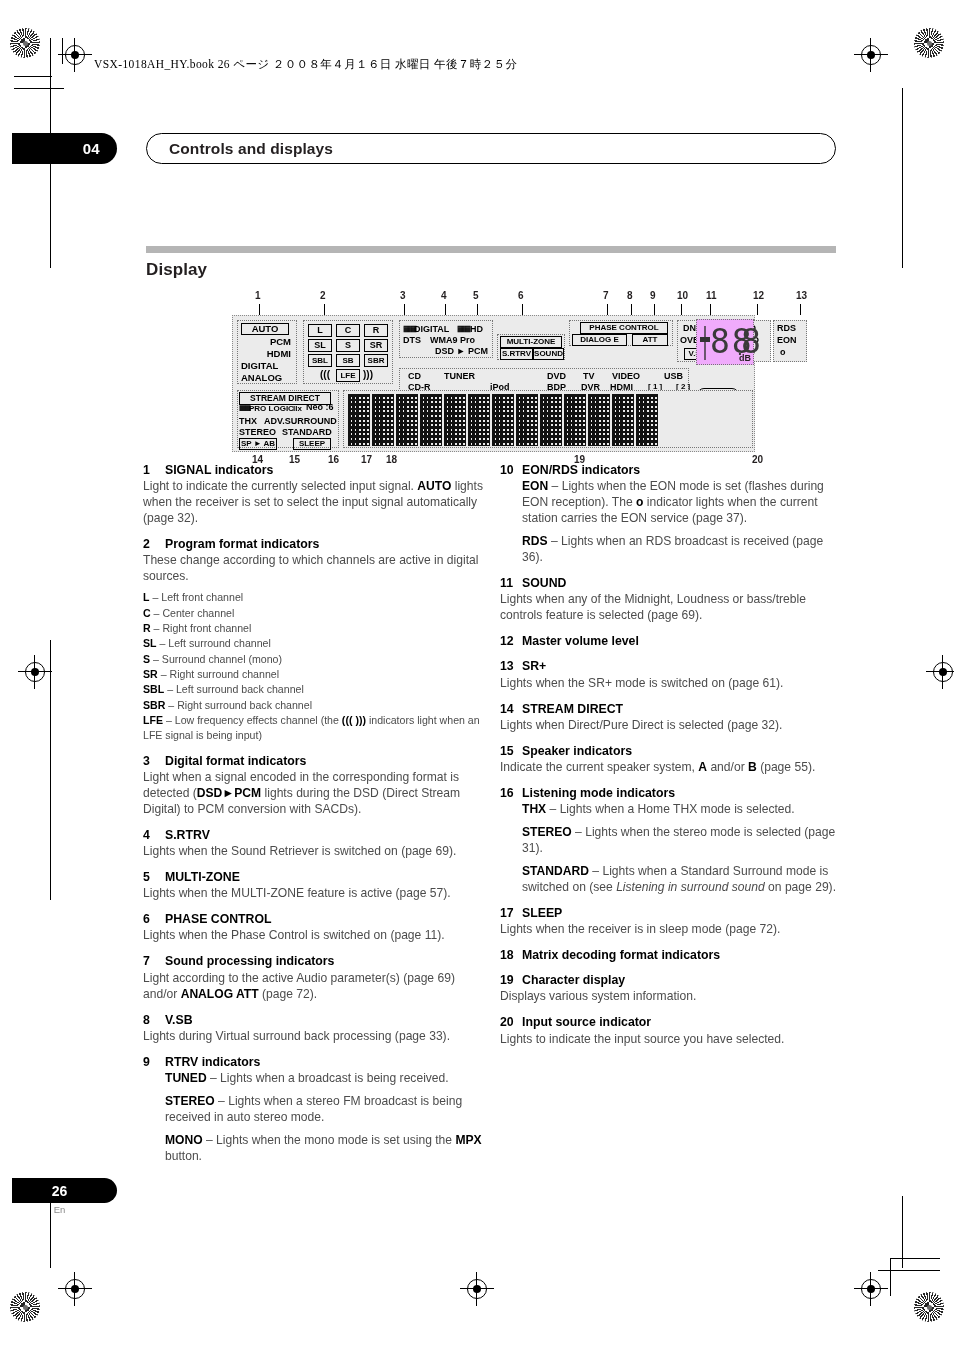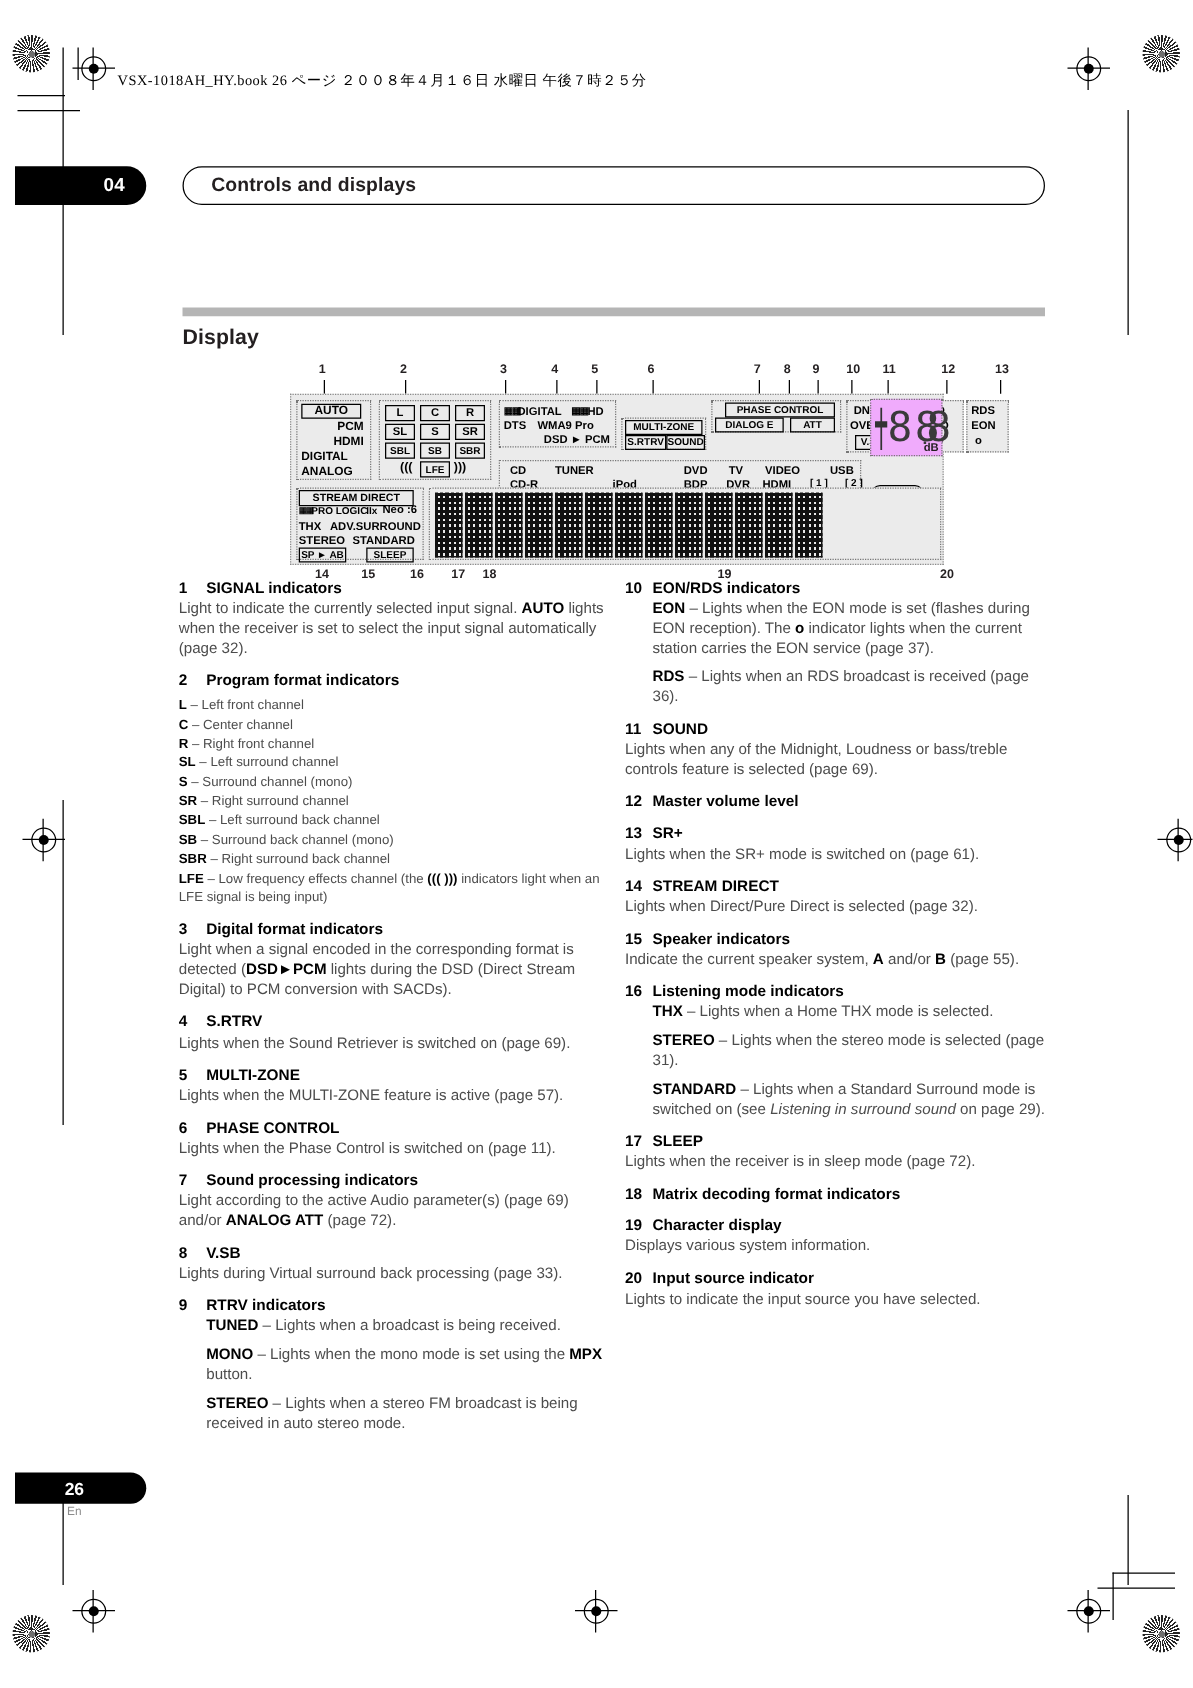--- a/index.html
+++ b/index.html
@@ -370,29 +370,31 @@
       </div>
       <div class="item-body">
         <div class="para">Light to indicate the currently selected input signal. <b>AUTO</b> lights when the receiver is set to select the input signal automatically (page 32).</div>
       </div>
     </div>
     <div class="item">
       <div class="item-head">
         <span class="num">2</span>
         <span class="ttl">Program format indicators</span>
       </div>
+      <div class="item-body">
+        <div class="para">These change according to which channels are active in digital sources.</div>
+      </div>
       <div class="chanlist">
         <div><b>L</b> – Left front channel</div>
         <div><b>C</b> – Center channel</div>
         <div><b>R</b> – Right front channel</div>
         <div><b>SL</b> – Left surround channel</div>
         <div><b>S</b> – Surround channel (mono)</div>
         <div><b>SR</b> – Right surround channel</div>
         <div><b>SBL</b> – Left surround back channel</div>
-        <div><b>SB</b> – Surround back channel (mono)</div>
         <div><b>SBR</b> – Right surround back channel</div>
         <div><b>LFE</b> – Low frequency effects channel (the <b>((( )))</b> indicators light when an LFE signal is being input)</div>
       </div>
     </div>
     <div class="item">
       <div class="item-head">
         <span class="num">3</span>
         <span class="ttl">Digital format indicators</span>
       </div>
       <div class="item-body">
@@ -444,22 +446,22 @@
         <div class="para">Lights during Virtual surround back processing (page 33).</div>
       </div>
     </div>
     <div class="item">
       <div class="item-head">
         <span class="num">9</span>
         <span class="ttl">RTRV indicators</span>
       </div>
       <div class="item-body indent">
         <div class="para"><b>TUNED</b> – Lights when a broadcast is being received.</div>
+        <div class="para"><b>STEREO</b> – Lights when a stereo FM broadcast is being received in auto stereo mode.</div>
         <div class="para"><b>MONO</b> – Lights when the mono mode is set using the <b>MPX</b> button.</div>
-        <div class="para"><b>STEREO</b> – Lights when a stereo FM broadcast is being received in auto stereo mode.</div>
       </div>
     </div>
   </div>
 <div class="col right" id="col-right">
     <div class="item">
       <div class="item-head">
         <span class="num">10</span>
         <span class="ttl">EON/RDS indicators</span>
       </div>
       <div class="item-body indent">

